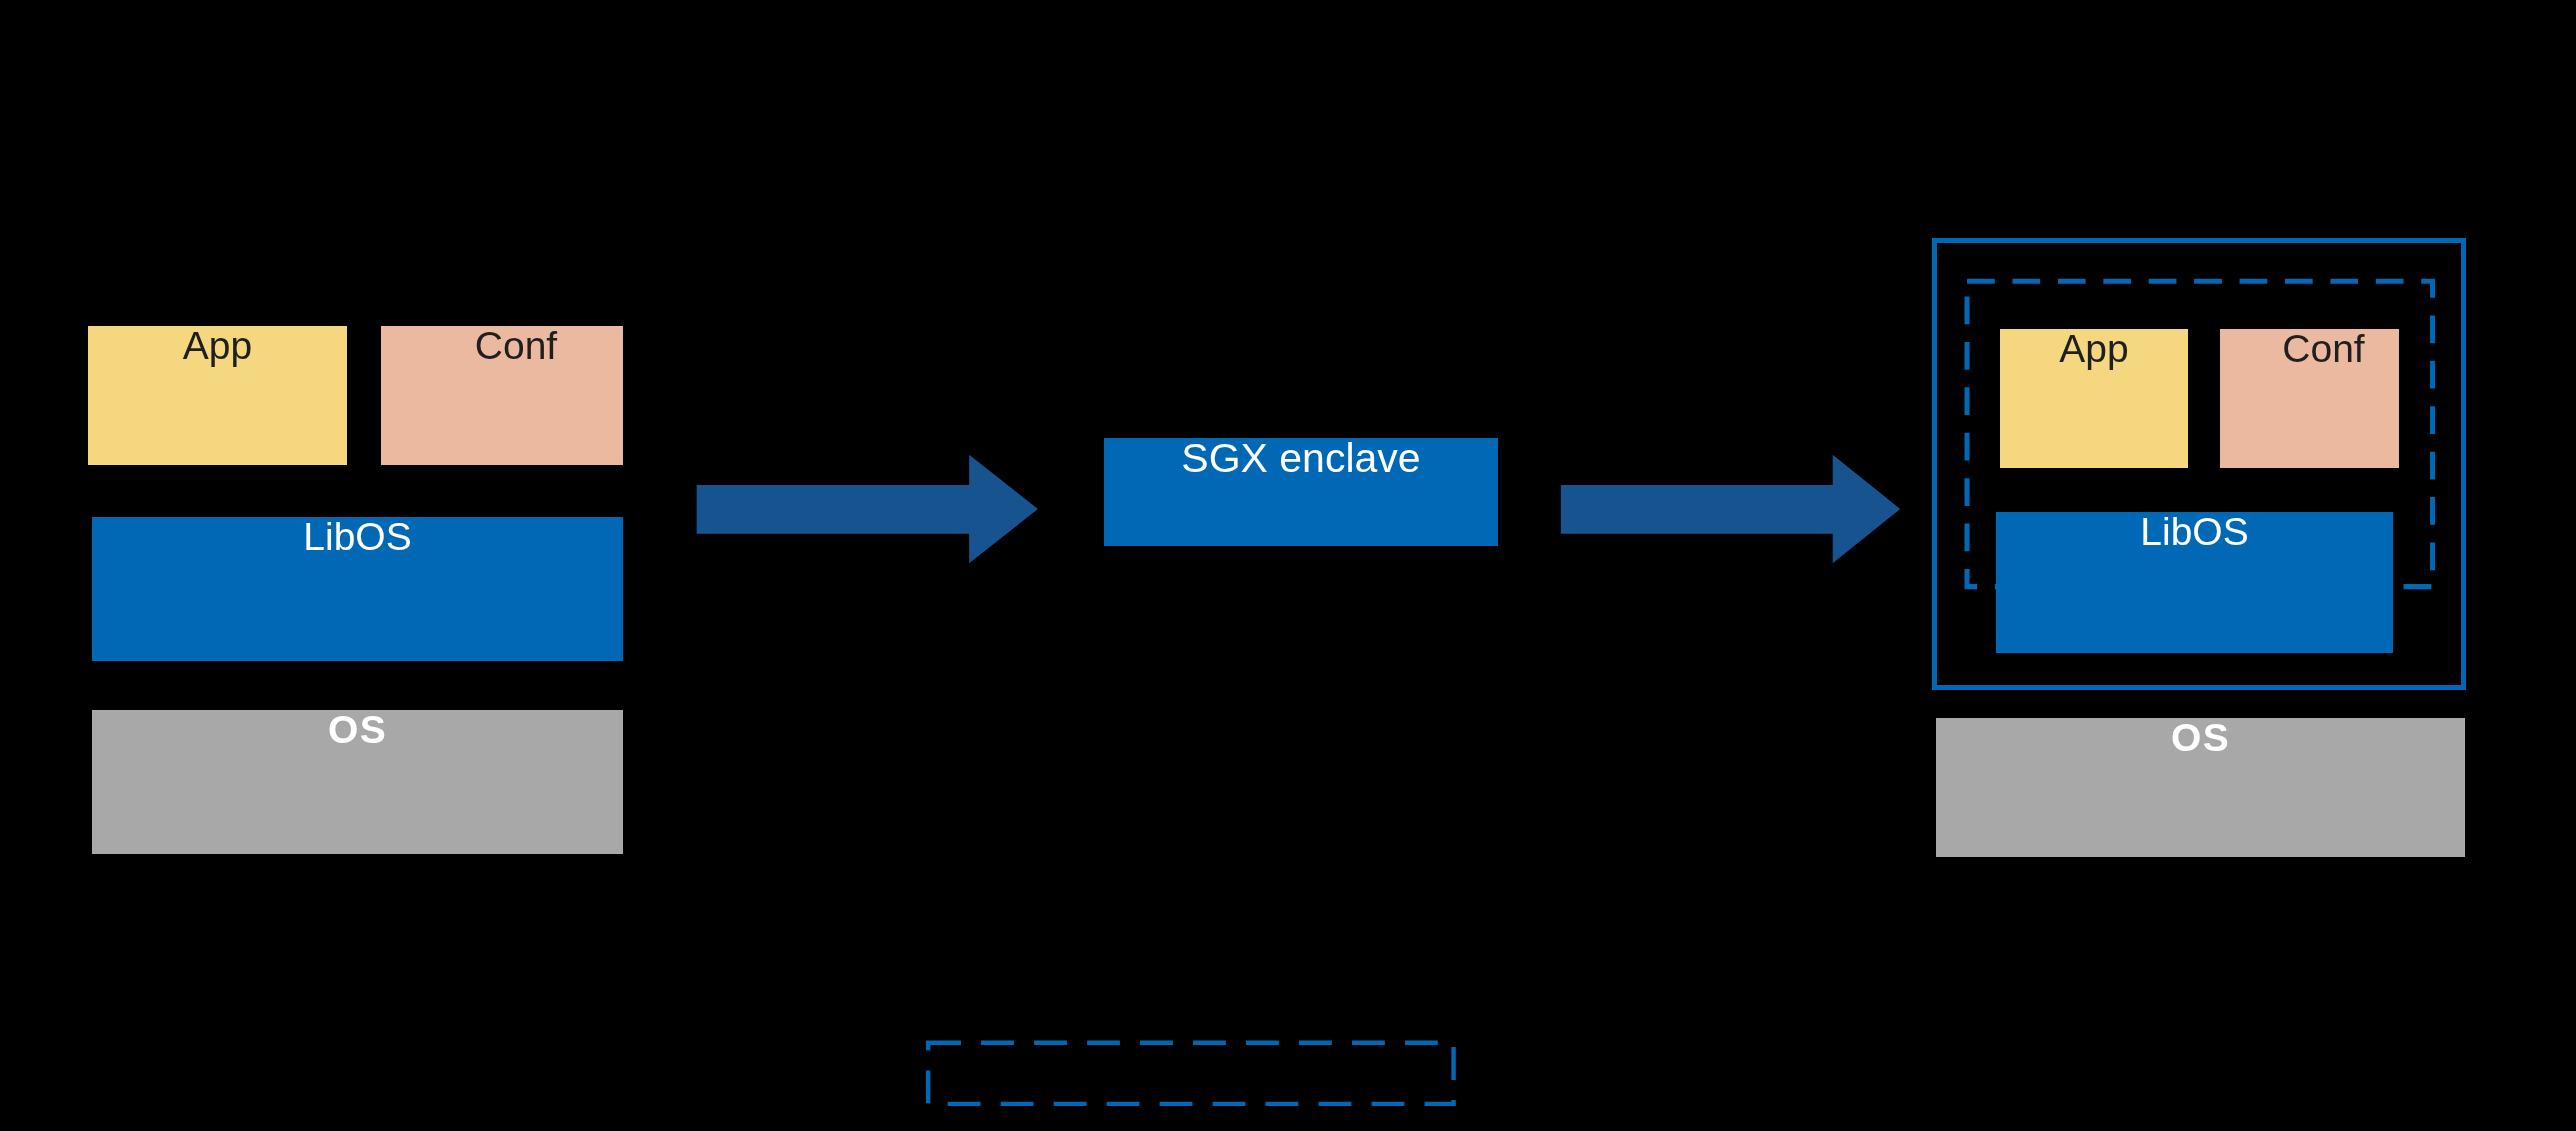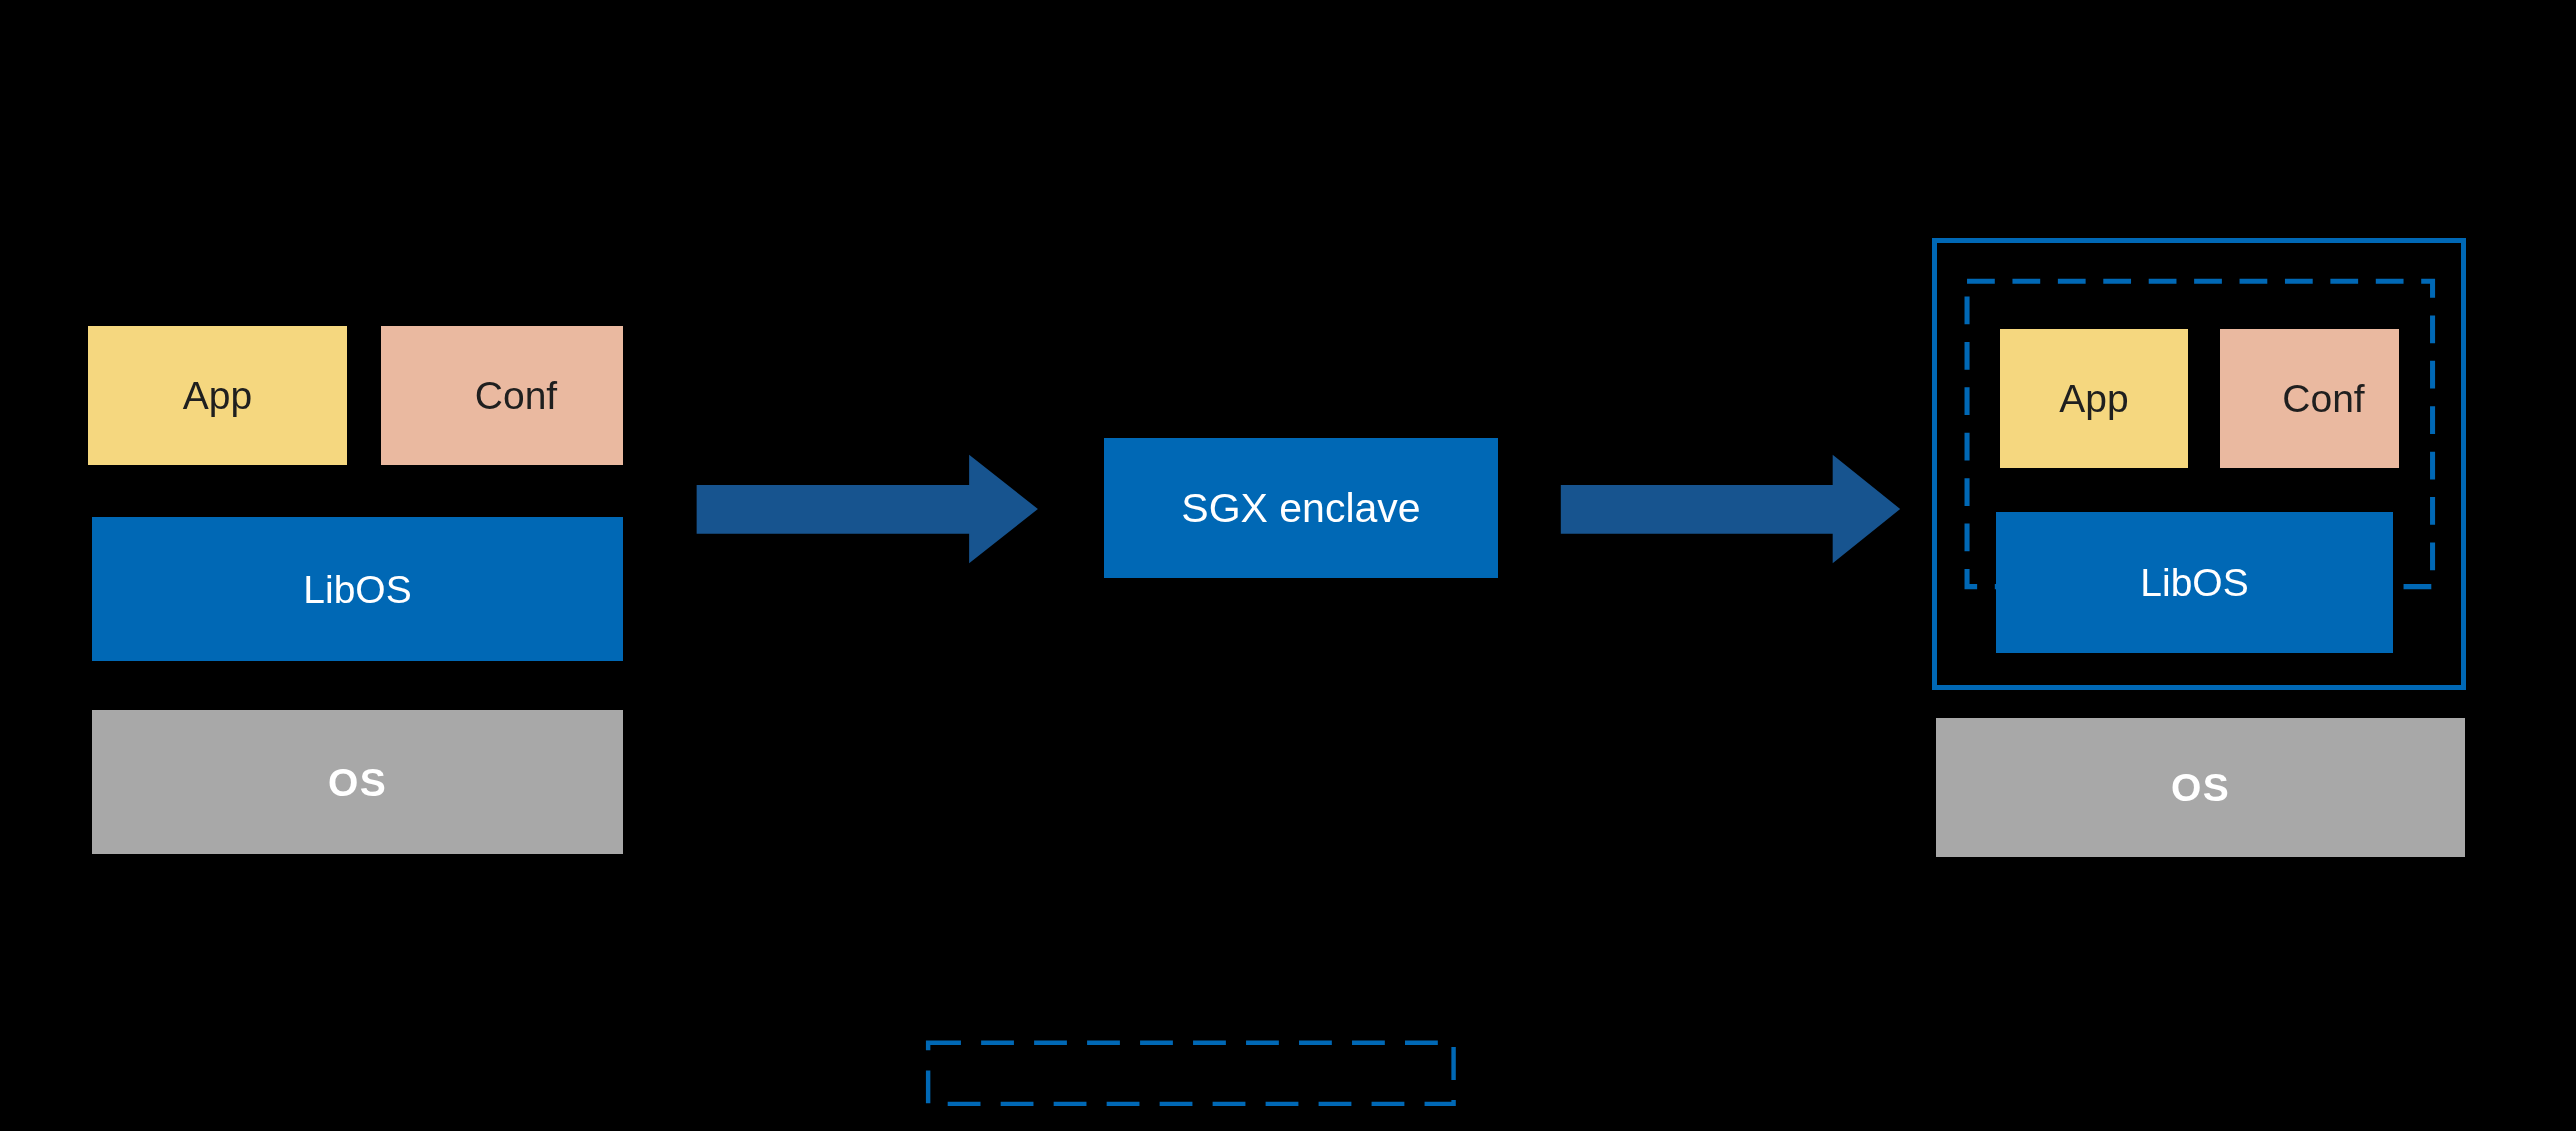--- a/index.html
+++ b/index.html
@@ -19,21 +19,20 @@
     position: absolute;
     left: 0;
     top: 0;
     width: 2576px;
     height: 1131px;
     z-index: 1;
   }
   .box {
     position: absolute;
     display: flex;
-    align-items: center;
     justify-content: center;
     font-size: 39px;
     line-height: 1;
     z-index: 2;
     box-sizing: border-box;
   }
   .yellow { background: var(--app-fill); color: var(--dark-text); }
   .salmon { background: var(--conf-fill); color: var(--dark-text); padding-left: 28px; }
   .blue   { background: var(--primary-blue); color: var(--light-text); }
   .gray   { background: var(--os-gray); color: var(--light-text); font-weight: 700; letter-spacing: 1.3px; }
@@ -72,21 +71,21 @@
   <div class="box salmon" style="left:381px; top:326px; width:242px; height:139px;">
     <span>Conf</span>
   </div>
   <div class="box blue" style="left:92px; top:517px; width:531px; height:144px;">
     <span>LibOS</span>
   </div>
   <div class="box gray" style="left:92px; top:710px; width:531px; height:144px;">
     <span>OS</span>
   </div>
 
-  <div class="box blue" style="left:1104px; top:438px; width:394px; height:140px; font-size:41px;">
+  <div class="box blue" style="left:1104px; top:438px; width:394px; height:108px; font-size:41px;">
     <span>SGX enclave</span>
   </div>
 
   <div class="outer-enclave"></div>
 
   <div class="box yellow" style="left:2000px; top:329px; width:188px; height:139px;">
     <span>App</span>
   </div>
   <div class="box salmon" style="left:2220px; top:329px; width:179px; height:139px;">
     <span>Conf</span>

